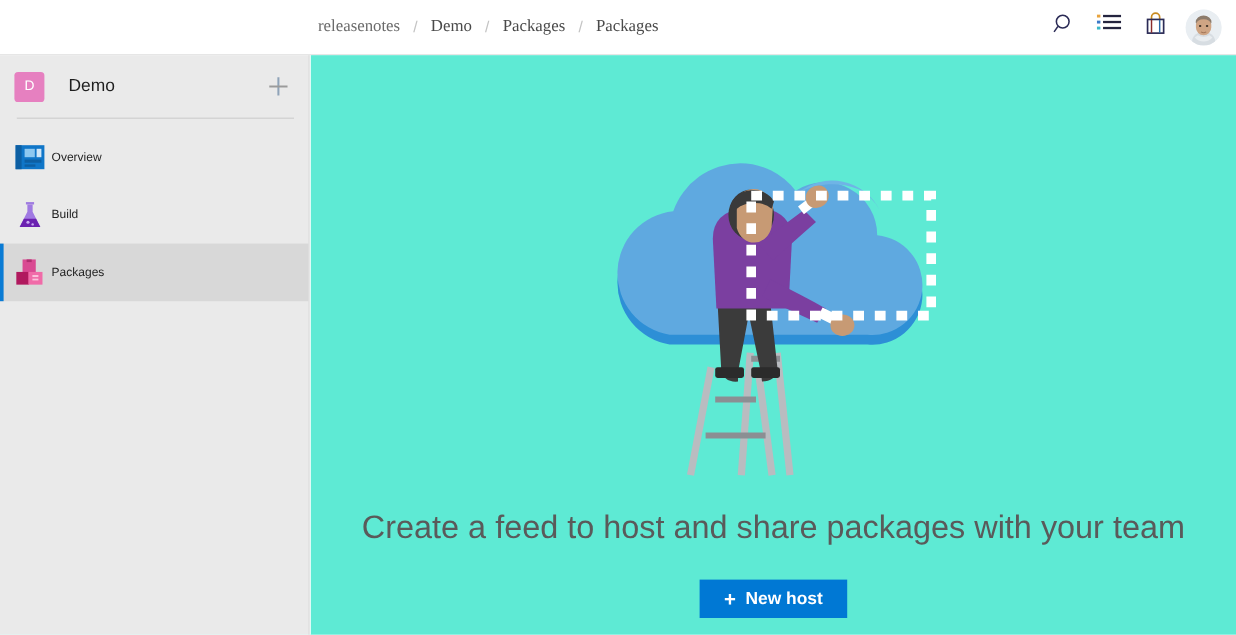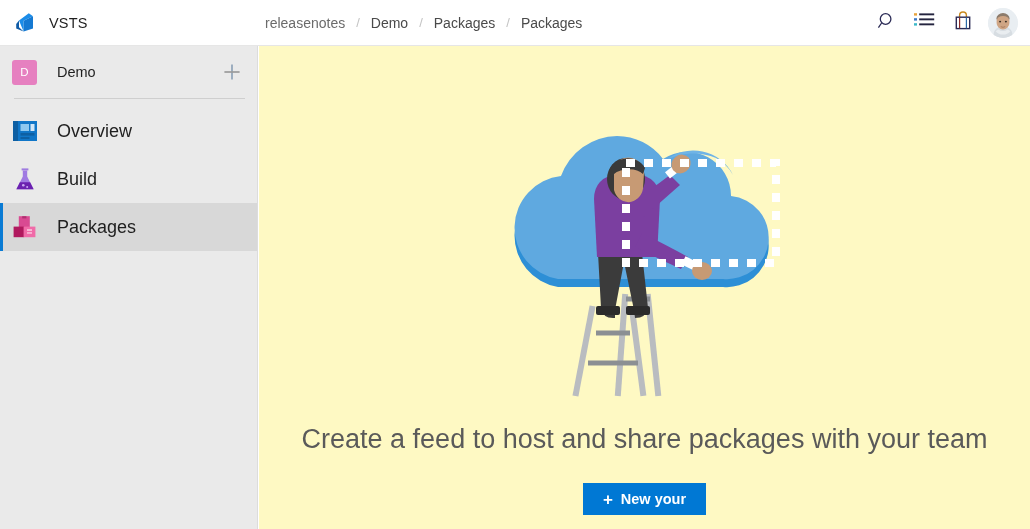--- a/index.html
+++ b/index.html
@@ -21,21 +21,21 @@
     position:absolute;left:14px;top:0;height:45px;
     display:flex;align-items:center;gap:11px;
   }
   .brand-logo{width:24px;height:24px;display:block;}
   .brand-name{font-size:14.5px;color:#1f1f1f;letter-spacing:.2px;}
 
   .breadcrumb{
     position:absolute;left:265px;top:0;height:45px;
     display:flex;align-items:center;font-size:14px;
   }
-  .crumb{color:#6b6b6b;padding:0 0px;text-decoration:none;white-space:nowrap;}
+  .crumb{color:#6b6b6b;padding:0 0px;text-decoration:none;white-space:nowrap;font-family:Liberation Serif, serif;}
   .crumb.dark{color:#4a4a4a;}
   .crumb-sep{color:#c3c3c3;padding:0 11px;font-size:13px;}
 
   .topicons{
     position:absolute;right:6px;top:0;height:45px;
     display:flex;align-items:center;
   }
   .ticon{
     width:38px;height:45px;display:flex;align-items:center;justify-content:center;
   }
@@ -71,27 +71,27 @@
   .navlist{padding-top:8px;}
   .navitem{
     position:relative;height:48px;display:flex;align-items:center;
     padding-left:12px;box-sizing:border-box;cursor:default;
   }
   .navitem.selected{background:#d8d8d8;}
   .navitem.selected:before{
     content:"";position:absolute;left:0;top:0;bottom:0;width:3px;background:#0a7bd4;
   }
   .nav-icon{width:26px;height:26px;flex:0 0 auto;display:block;}
-  .nav-label{margin-left:19px;font-size:18px;color:#1f1f1f;}
+  .nav-label{margin-left:5px;font-size:10px;color:#1f1f1f;}
   .navitem.selected .nav-label{color:#1f1f1f;}
 
   
   .main{
     position:absolute;left:259px;top:46px;width:771px;height:483px;
-    background:#fef9c3;overflow:hidden;
+    background:#5eead4;overflow:hidden;
   }
   .hero{
     position:absolute;left:50%;transform:translateX(-50%);top:55px;
     width:330px;height:310px;
   }
   .headline{
     position:absolute;left:0;right:0;top:378px;text-align:center;
     font-size:27px;color:#5a5a5a;font-weight:normal;white-space:nowrap;
   }
   .cta-wrap{position:absolute;left:0;right:0;top:437px;text-align:center;}
@@ -104,30 +104,20 @@
   }
   .cta .plus{font-size:17px;font-weight:bold;line-height:1;}
 </style>
 </head>
 <body>
 
 <div class="app">
 
   <div class="topbar">
 
-    <div class="brand">
-      <span>
-        <svg class="brand-logo" viewBox="0 0 24 24" aria-hidden="true">
-          <path d="M2.2 13.1 L5.0 9.6 L5.0 16.2 L9.6 20.6 L2.2 17.6 Z" fill="#0f5ba6"></path>
-          <path d="M5.0 9.6 L14.8 2.2 L19.0 5.2 L9.6 9.8 L9.6 20.6 Z" fill="#1b8ce8"></path>
-          <path d="M9.6 9.8 L19.0 5.2 L19.0 17.4 L9.6 20.6 Z" fill="#1579d2"></path>
-        </svg>
-      </span>
-      <span class="brand-name">VSTS</span>
-    </div>
 
     <div class="breadcrumb">
       <a class="crumb" href="#">releasenotes</a>
       <span class="crumb-sep">/</span>
       <a class="crumb dark" href="#">Demo</a>
       <span class="crumb-sep">/</span>
       <a class="crumb dark" href="#">Packages</a>
       <span class="crumb-sep">/</span>
       <a class="crumb dark" href="#">Packages</a>
     </div>
@@ -302,18 +292,18 @@
 
         <rect x="146" y="62" width="150" height="100" fill="none" stroke="#ffffff" stroke-width="8" stroke-dasharray="9 9"></rect>
       </svg>
     </div>
 
     <div class="headline">Create a feed to host and share packages with your team</div>
 
     <div class="cta-wrap">
       <button class="cta">
         <span class="plus">+</span>
-        <span>New your</span>
+        <span>New host</span>
       </button>
     </div>
 
   </div>
 </div>
 
 </body></html>

